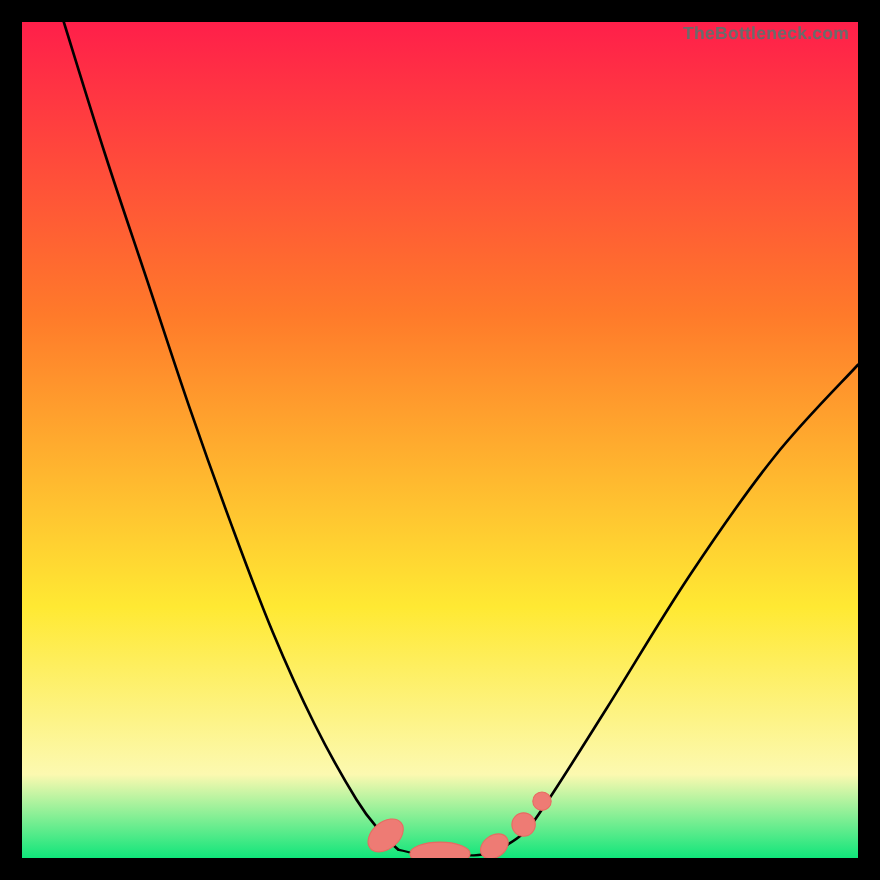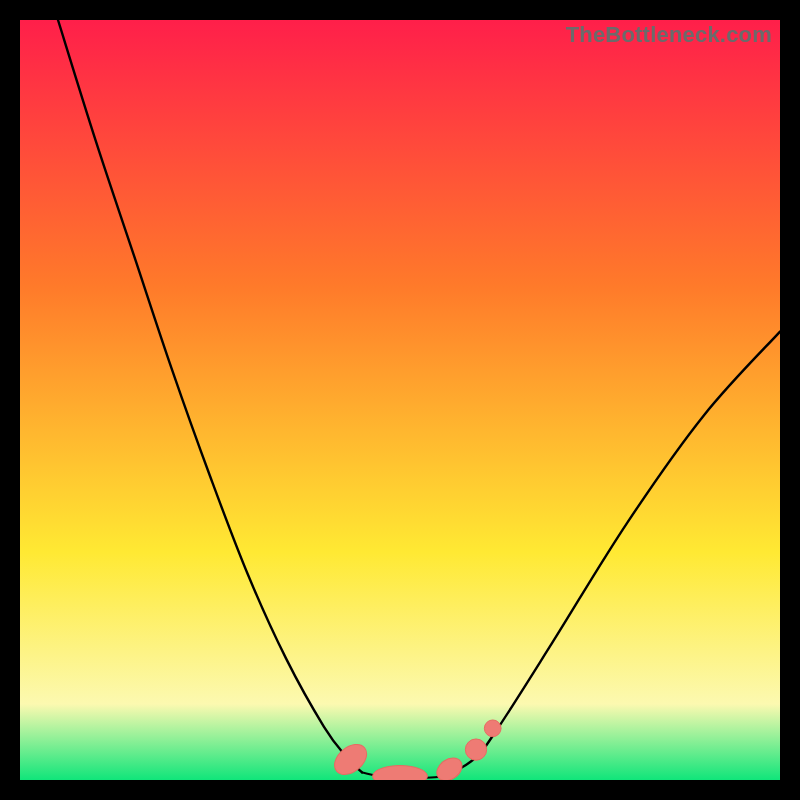--- a/index.html
+++ b/index.html
@@ -26,21 +26,21 @@
   }
   .gradient-bg {
     position: absolute;
     left: 0; top: 0; right: 0; bottom: 0;
   }
   .watermark {
     position: absolute;
     top: 2px;
     right: 8px;
     font-family: Arial, Helvetica, sans-serif;
-    font-size: 22px;
+    font-size: 16px;
     font-weight: 600;
     color: #6b6b6b;
     letter-spacing: 0.2px;
     user-select: none;
   }
   svg.curves {
     position: absolute;
     left: 0; top: 0;
     width: 760px;
     height: 760px;

